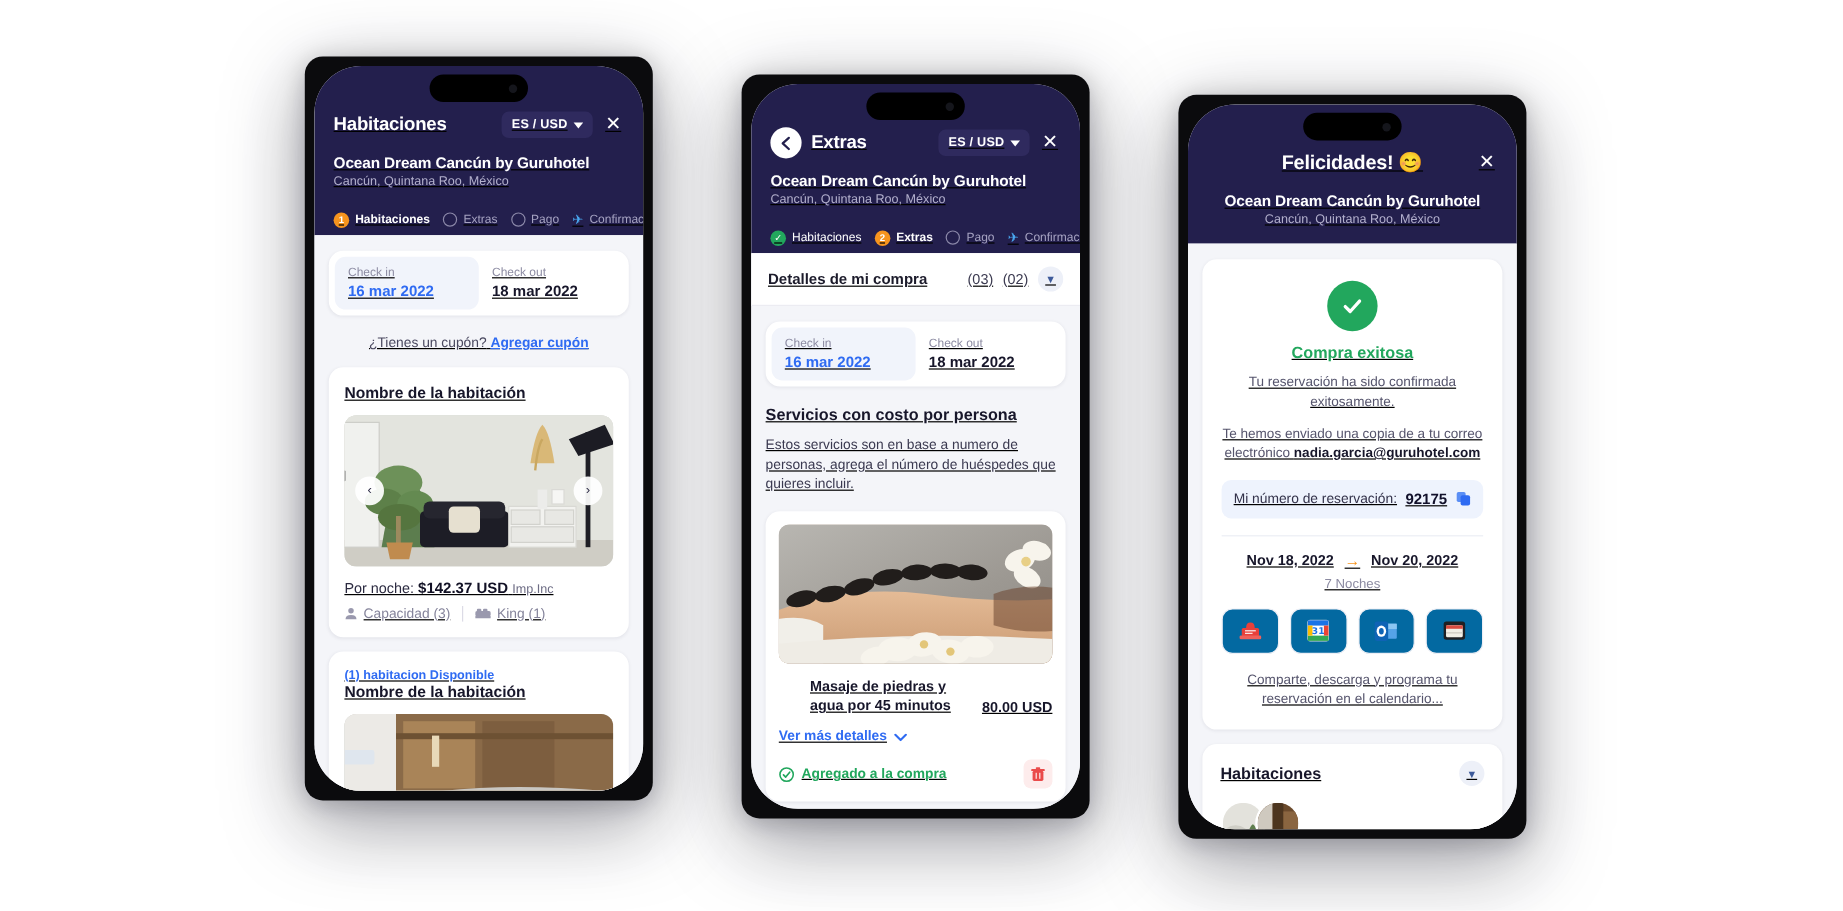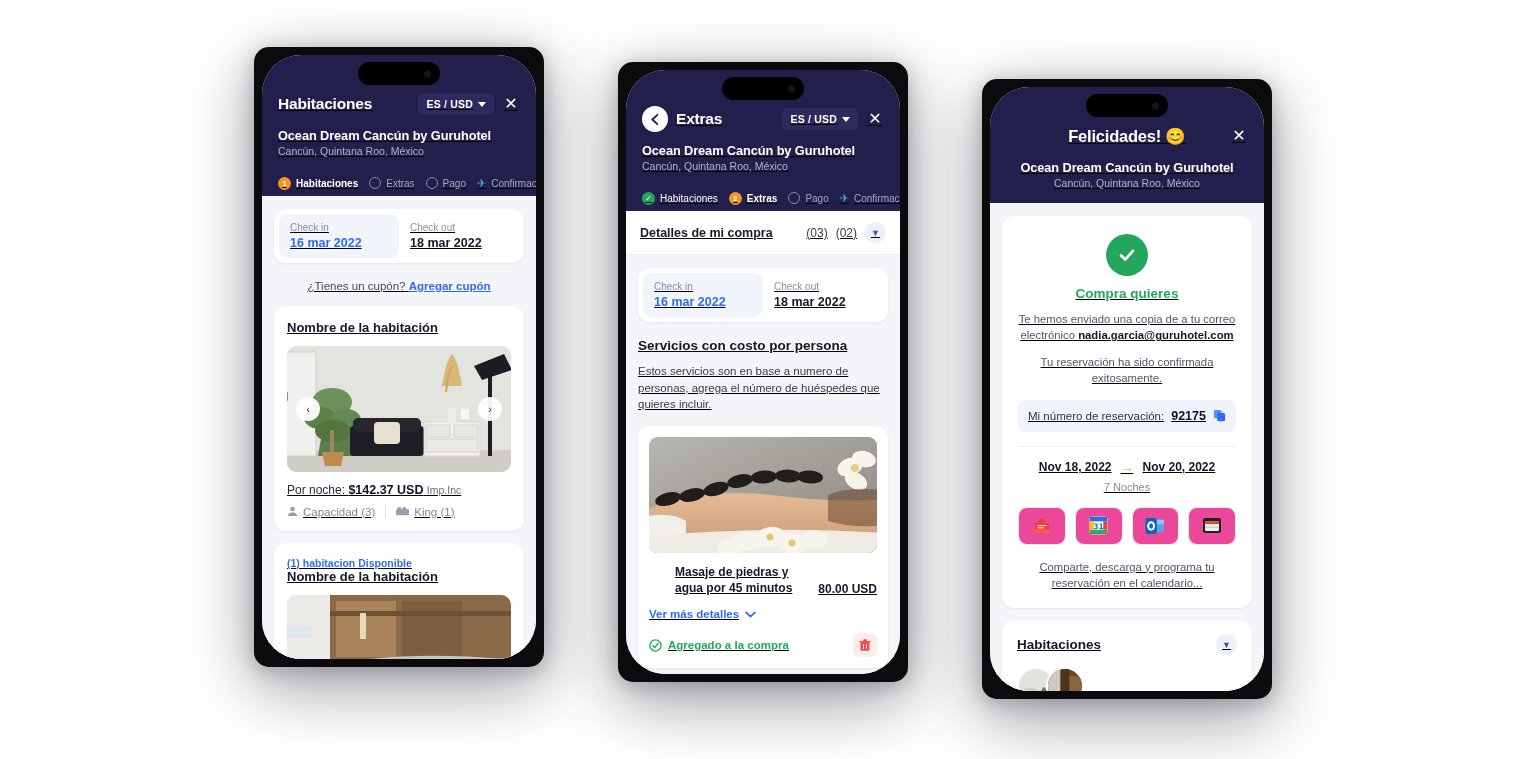--- a/index.html
+++ b/index.html
@@ -283,21 +283,21 @@
   }
   .res-pill b { color: #11102a; font-size: 12.5px; }
   .copy-ic { display: inline-flex; }
   .hr { height: 1px; background: #eceef4; margin: 14px 0 0 0; }
   .stay-row { margin-top: 13px; display: flex; align-items: center; justify-content: center; gap: 9px; font-size: 12px; font-weight: bold; color: #17162a; }
   .arrow-o { color: #f7941e; font-size: 13px; }
   .nights { margin-top: 6px; font-size: 11px; color: #8b8aa1; }
   .icon-row { margin-top: 14px; display: flex; gap: 9px; justify-content: space-between; }
   .ic-btn {
     flex: 1 1 0; height: 38px; border-radius: 9px;
-    background: #ec4899; border: 1px solid #eceef5;
+    background: #0369a1; border: 1px solid #eceef5;
     display: flex; align-items: center; justify-content: center;
   }
   .share-note { margin-top: 14px; font-size: 11.3px; color: #55546c; line-height: 1.45; }
 
   .rooms-card { margin-top: 12px; padding: 14px 15px 0 15px; }
   .rooms-head { display: flex; align-items: center; }
   .rooms-head .rh-title { font-size: 13.5px; font-weight: bold; color: #17162a; flex: 1 1 auto; }
   .thumbs { display: flex; margin-top: 12px; }
   .thumb { width: 38px; height: 38px; border-radius: 50%; overflow: hidden; border: 2px solid #ffffff; }
   .thumb + .thumb { margin-left: -9px; }
@@ -598,25 +598,25 @@
         <div class="hotel-loc">Cancún, Quintana Roo, México</div>
       </div>
 
       <div class="body pad">
         <div class="card conf-card">
           <div class="big-check">
             <svg width="22" height="22" viewBox="0 0 24 24">
               <path d="M5.5 12.5 L10 17 L18.5 7.5" stroke="#ffffff" stroke-width="3" fill="none" stroke-linecap="round" stroke-linejoin="round"></path>
             </svg>
           </div>
-          <div class="conf-title">Compra quieres</div>
+          <div class="conf-title">Compra exitosa</div>
+          <div class="conf-p">Tu reservación ha sido confirmada exitosamente.</div>
           <div class="conf-p">
             <span>Te hemos enviado una copia de a tu correo electrónico </span><b>nadia.garcia@guruhotel.com</b>
           </div>
-          <div class="conf-p">Tu reservación ha sido confirmada exitosamente.</div>
 
           <div class="res-pill">
             <span>Mi número de reservación:</span>
             <b>92175</b>
             <span class="copy-ic">
               <svg width="13" height="13" viewBox="0 0 14 14">
                 <rect x="1" y="1" width="8" height="9" rx="1.6" fill="#5a8ef5"></rect>
                 <rect x="4.5" y="4" width="8.5" height="9.3" rx="1.8" fill="#2f6bf2"></rect>
               </svg>
             </span>

